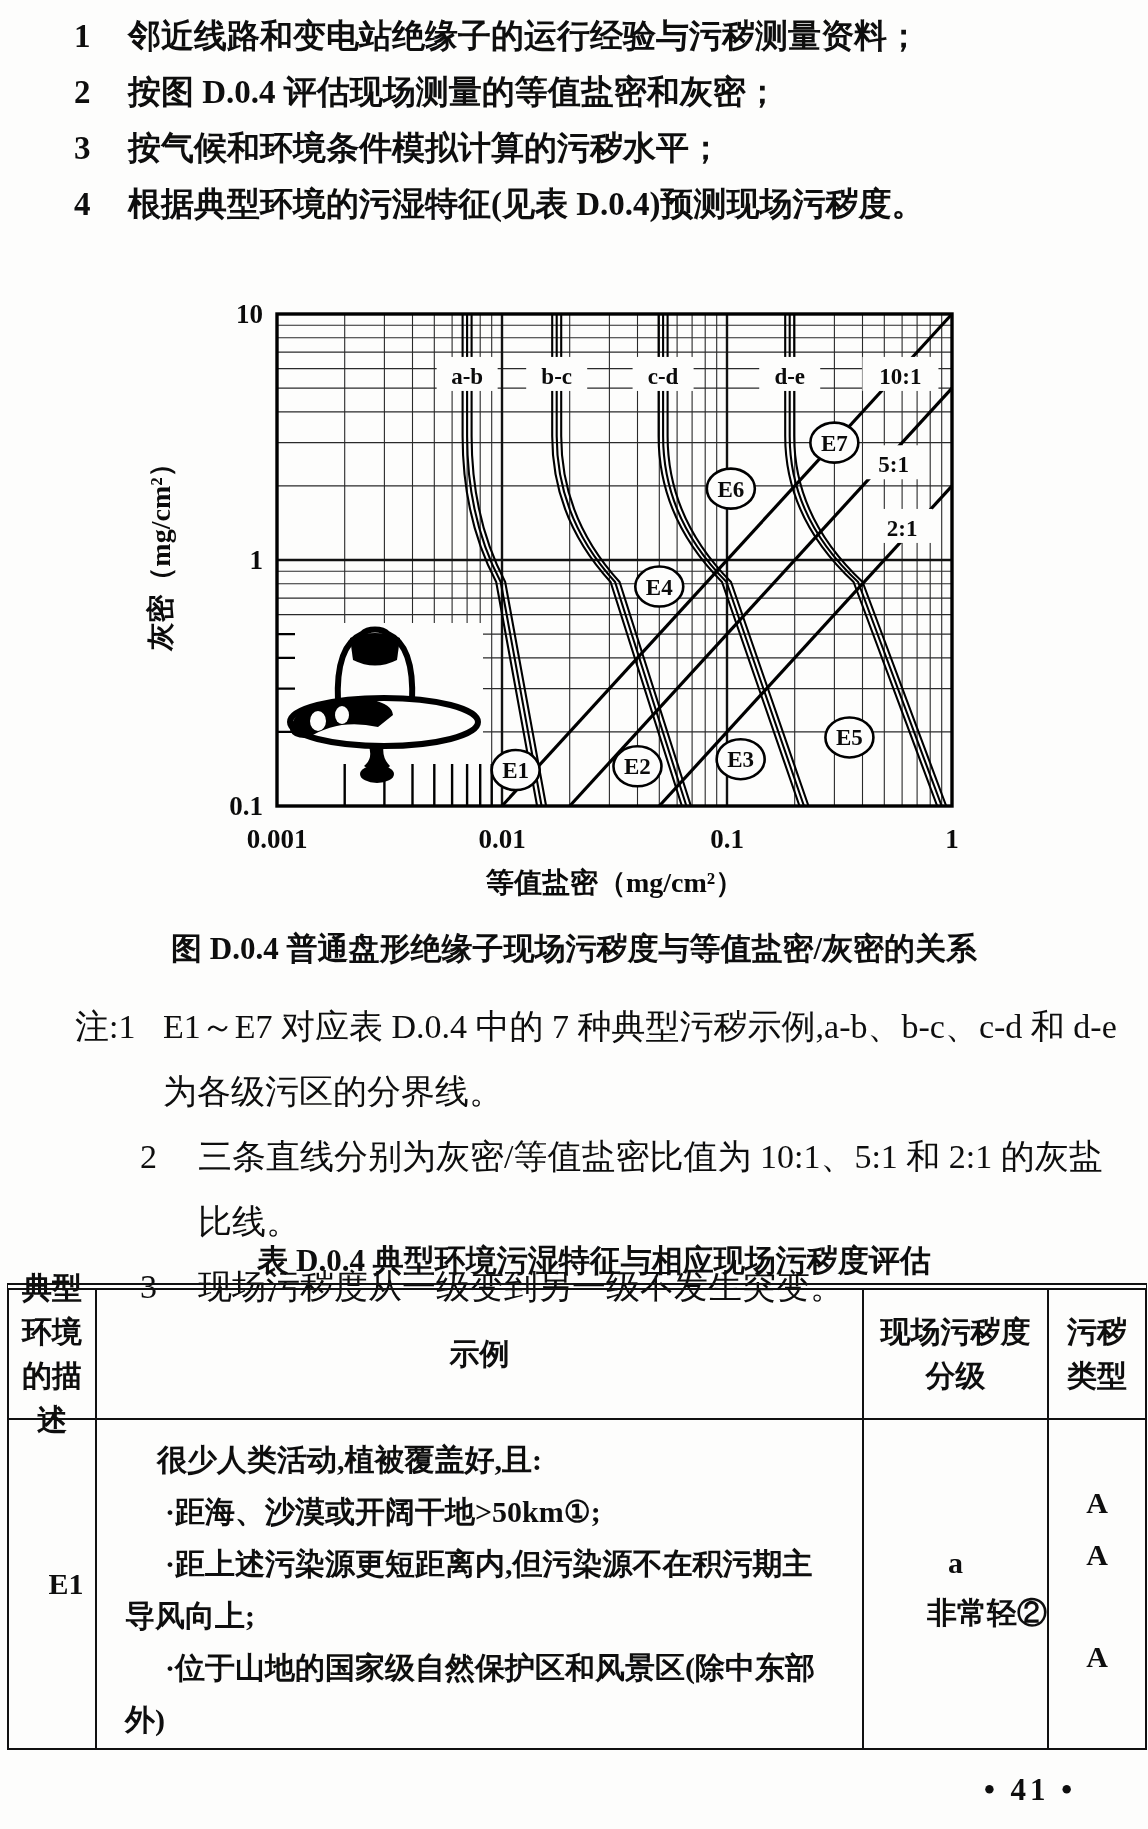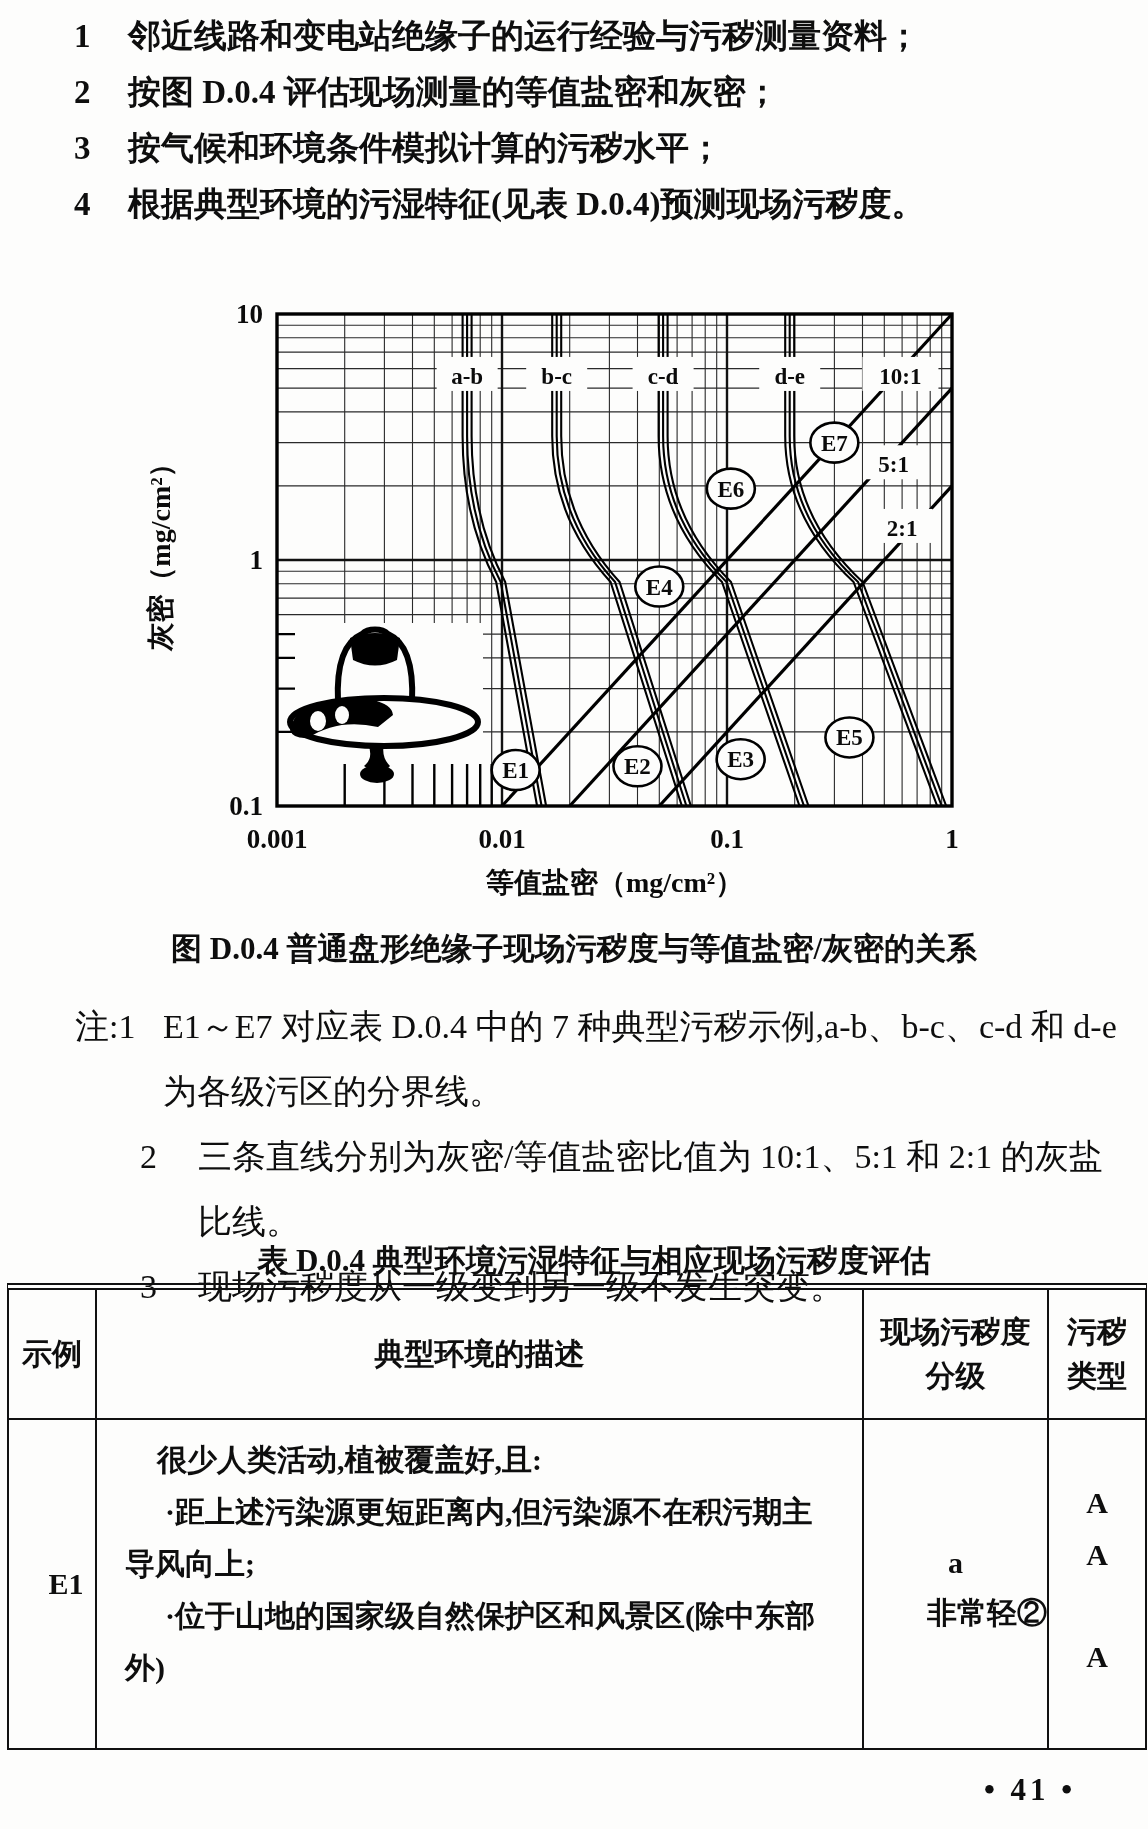--- a/index.html
+++ b/index.html
@@ -173,30 +173,31 @@
       </div>
       <div class="note-item cont">
         <div class="note-num">3</div>
         <div class="note-text">现场污秽度从一级变到另一级不发生突变。</div>
       </div>
     </div>
 
   <div class="table-title">表 D.0.4  典型环境污湿特征与相应现场污秽度评估</div>
 
   <div class="std-table">
+    <div class="cell hcell">典型环境的描述</div>
     <div class="cell hcell">示例</div>
-    <div class="cell hcell">典型环境的描述</div>
     <div class="cell hcell">现场污秽度
 分级</div>
     <div class="cell hcell last">污秽
 类型</div>
 
     <div class="cell bottomrow example-cell">E1</div>
     <div class="cell bottomrow desc-cell">
         <div class="desc-line indent">很少人类活动,植被覆盖好,且:</div>
+        <div class="desc-line bullet">·距海、沙漠或开阔干地&gt;50km①;</div>
         <div class="desc-line bullet">·距上述污染源更短距离内,但污染源不在积污期主</div>
         <div class="desc-line flush">导风向上;</div>
         <div class="desc-line bullet">·位于山地的国家级自然保护区和风景区(除中东部</div>
         <div class="desc-line flush">外)</div>
       </div>
     <div class="cell bottomrow">
       <div class="grade-a">a</div>
       <div class="grade-name">非常轻②</div>
     </div>
     <div class="cell bottomrow last">

